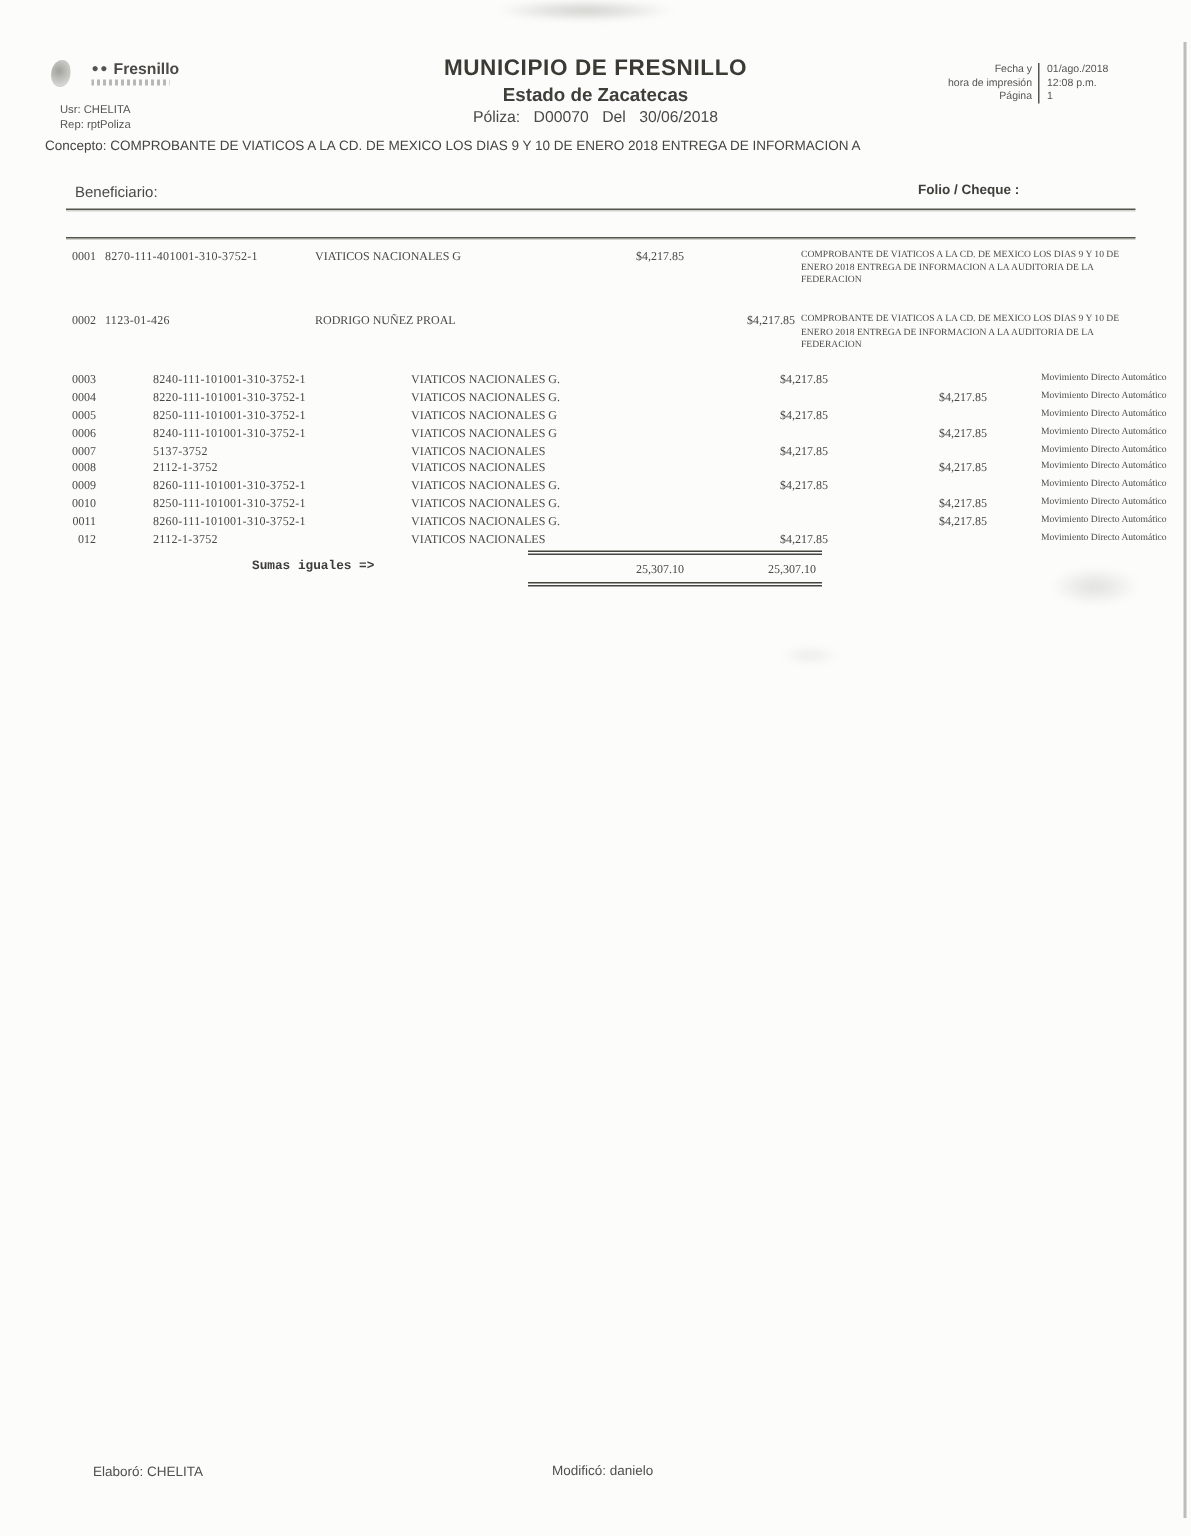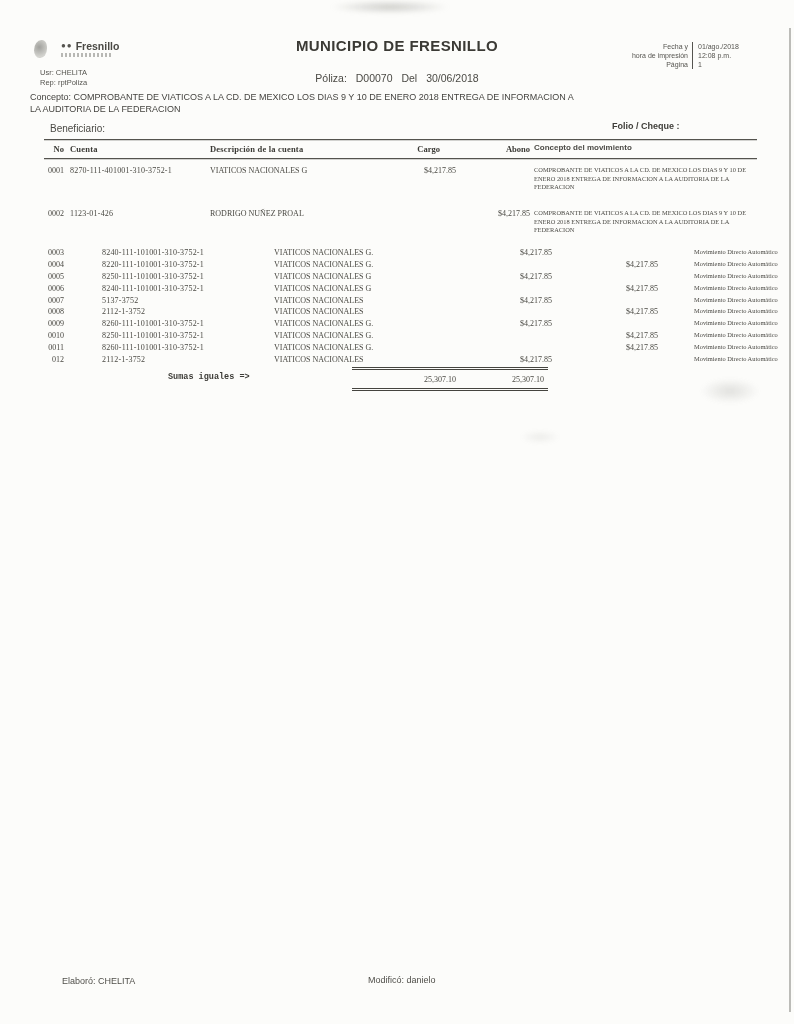--- a/index.html
+++ b/index.html
@@ -90,20 +90,21 @@
         <span class="logo-dots">●●</span>
         <span class="logo-name">Fresnillo</span>
       </div>
       <div class="logo-tagline"></div>
     </div>
   </div>
   <div class="usr-line">Usr: CHELITA</div>
   <div class="rep-line">Rep: rptPoliza</div>
 
   <div class="doc-title">MUNICIPIO DE FRESNILLO</div>
+  <div class="doc-subtitle">Estado de Zacatecas</div>
   <div class="poliza-line">
     <span>Póliza:</span>
     <span>D00070</span>
     <span>Del</span>
     <span>30/06/2018</span>
   </div>
 
   <div class="print-block">
     <div class="print-labels">
       <div>Fecha y</div>
@@ -115,36 +116,27 @@
       <div>12:08 p.m.</div>
       <div>1</div>
     </div>
   </div>
 
   <div class="concepto">
     <div>
       <span>Concepto:</span>
       <span>COMPROBANTE DE VIATICOS A LA CD. DE MEXICO LOS DIAS 9 Y 10 DE ENERO 2018 ENTREGA DE INFORMACION A</span>
     </div>
-    <div>LA AUDITORIA DE LA FEDERACION</div>
   </div>
 
   <div class="beneficiario">Beneficiario:</div>
   <div class="folio">Folio / Cheque :</div>
   <div class="rule rule-a"></div>
   <div class="rule rule-b"></div>
 
-  <div class="thead">
-    <span class="c-no">No</span>
-    <span class="c-cta">Cuenta</span>
-    <span class="c-desc">Descripción de la cuenta</span>
-    <span class="c-cargo">Cargo</span>
-    <span class="c-abono">Abono</span>
-    <span class="c-conc">Concepto del movimiento</span>
-  </div>
 
   <div class="tbody">
     <div class="trow r1">
       <span class="c-no">0001</span>
       <span class="c-cta">8270-111-401001-310-3752-1</span>
       <span class="c-desc">VIATICOS NACIONALES G</span>
       <span class="c-cargo">$4,217.85</span>
       <span class="c-abono"></span>
       <span class="c-conc">COMPROBANTE DE VIATICOS A LA CD. DE MEXICO LOS DIAS 9 Y 10 DE ENERO 2018 ENTREGA DE INFORMACION A LA AUDITORIA DE LA FEDERACION</span>
     </div>

